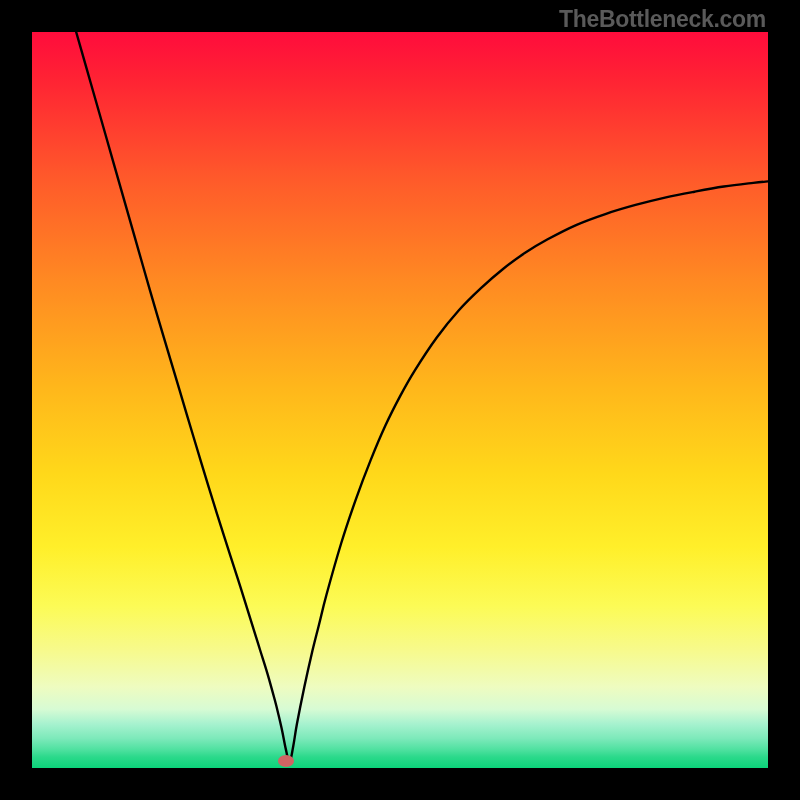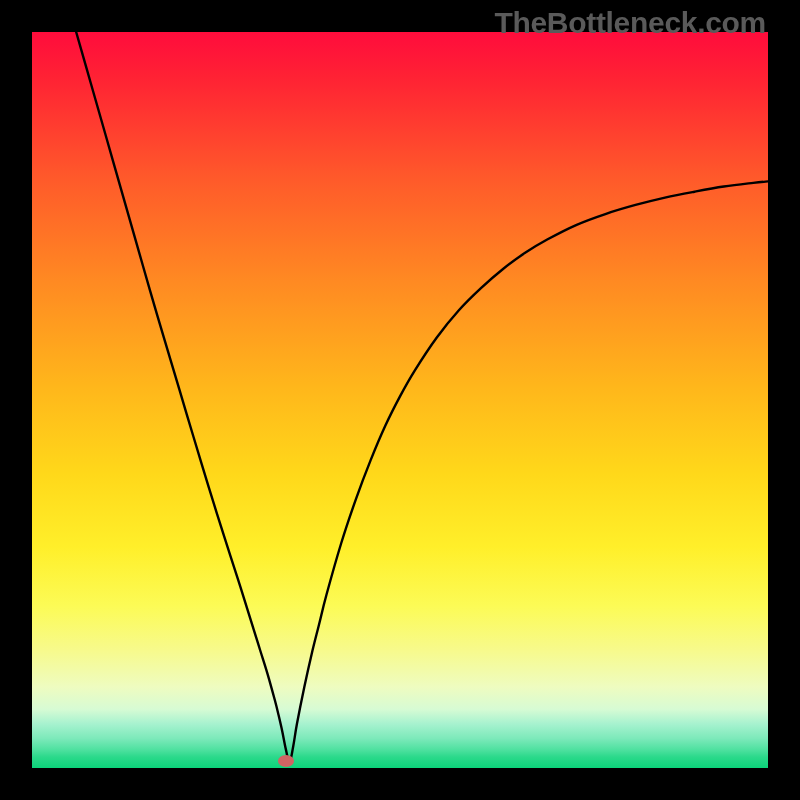--- a/index.html
+++ b/index.html
@@ -57,21 +57,21 @@
     width: 16px;
     height: 12px;
     border-radius: 50%;
     transform: translate(-50%, -50%);
   }
   .watermark {
     position: absolute;
     top: 6px;
     right: 34px;
     color: #5a5a5a;
-    font-size: 30px;
+    font-size: 23px;
     font-weight: 600;
     letter-spacing: -0.3px;
     user-select: none;
   }
 </style>
 </head>
 <body>
 
 <div class="frame">
   <div class="plot-area">

